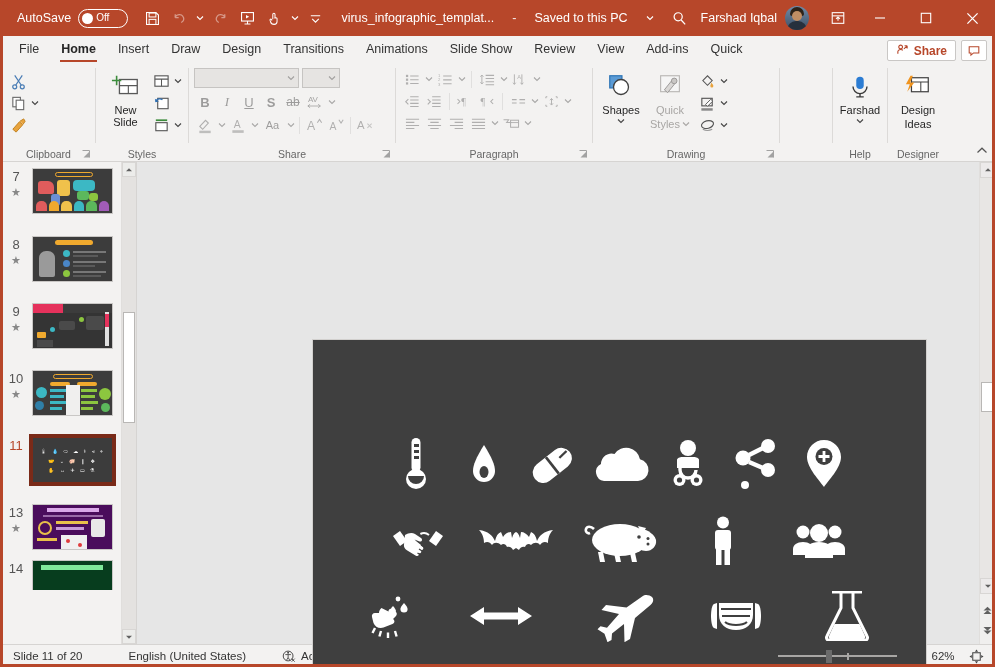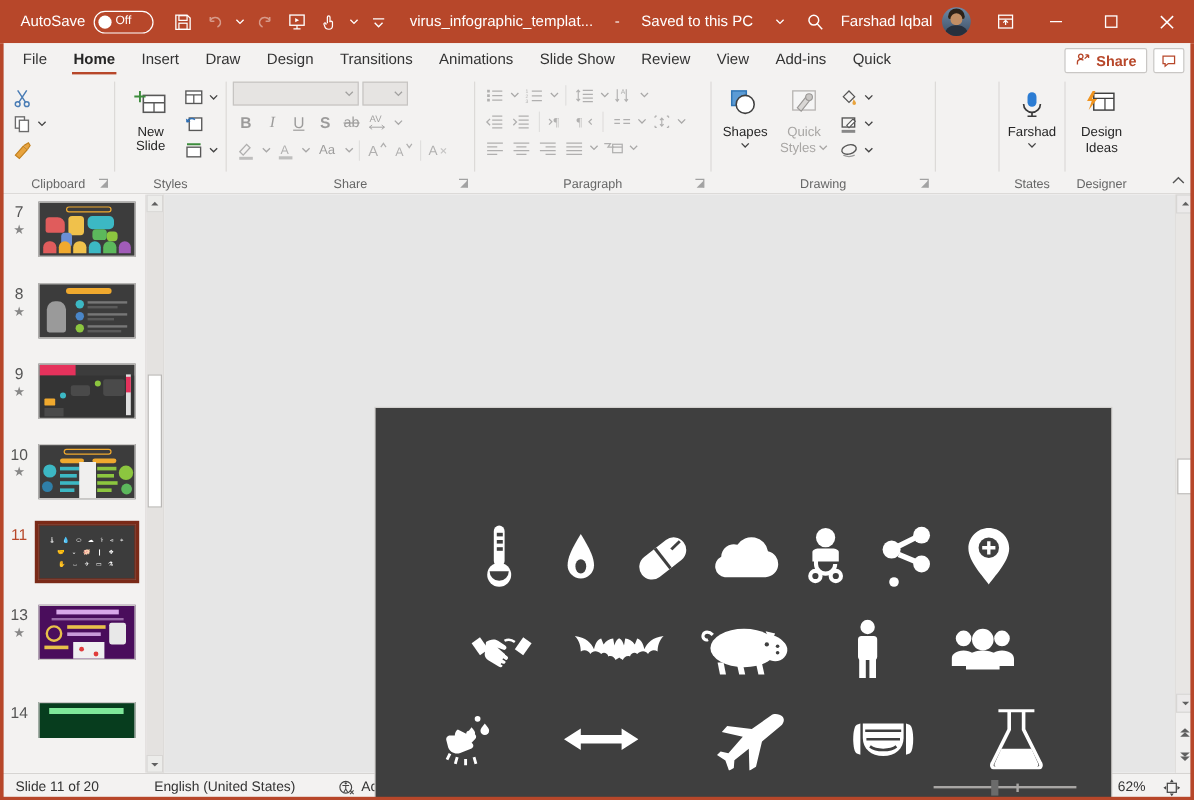--- a/index.html
+++ b/index.html
@@ -833,21 +833,21 @@
           </div>
           <div class="cap">Farshad</div>
           <div class="car">
               <svg width="8" height="8" viewBox="0 0 8 8">
                 <path d="M1 2.5 L4 5.5 L7 2.5" fill="none" stroke="#444" stroke-width="1.1"></path>
               </svg>
             </div>
         </div>
       </div>
       <div class="glabel">
-        <span>States</span>
+        <span>Help</span>
       </div>
     </div>
     <div class="gsep"></div>
 
     <div class="rgroup" style="width:60px">
       <div class="gbody" style="justify-content:center">
         <div class="bigbtn" style="width:56px">
           <div class="ico">
             <svg width="30" height="28" viewBox="0 0 32 30">
                 <rect x="9" y="4" width="18" height="15" fill="#fff" stroke="#404040" stroke-width="1.3"></rect>
@@ -971,21 +971,21 @@
           <div class="thumb-img">
             <div style="position:absolute;left:0;top:0;right:0;bottom:0;display:flex;flex-direction:column;justify-content:center;align-items:center;gap:3px;color:#fff;font-size:5px;letter-spacing:2px;">
               <div>🌡 💧 ⬭ ☁ ⚕ ⋖ ⌖</div>
               <div>🤝 ⌄ 🐖 ❙ ❖</div>
               <div>✋ ↔ ✈ ▭ ⚗</div>
             </div>
           </div>
         </div>
 
 
-        <div class="thumb-row" style="height:81px">
+        <div class="thumb-row" style="height:56px">
           <div class="thumb-num">
             <span>13</span>
             <span class="star">★</span>
           </div>
           <div class="thumb-img" style="background:#4a0d5c">
             <div style="position:absolute;left:14px;top:3px;width:52px;height:4px;background:#d9a8e8;"></div>
             <div style="position:absolute;left:10px;top:10px;width:60px;height:2px;background:#9a6aa8;"></div>
             <div style="position:absolute;left:5px;top:16px;width:14px;height:14px;border:2px solid #e8c04a;border-radius:50%;"></div>
             <div style="position:absolute;left:23px;top:16px;width:32px;height:3px;background:#e8c04a;"></div>
             <div style="position:absolute;left:23px;top:22px;width:28px;height:3px;background:#c89ad8;"></div>

